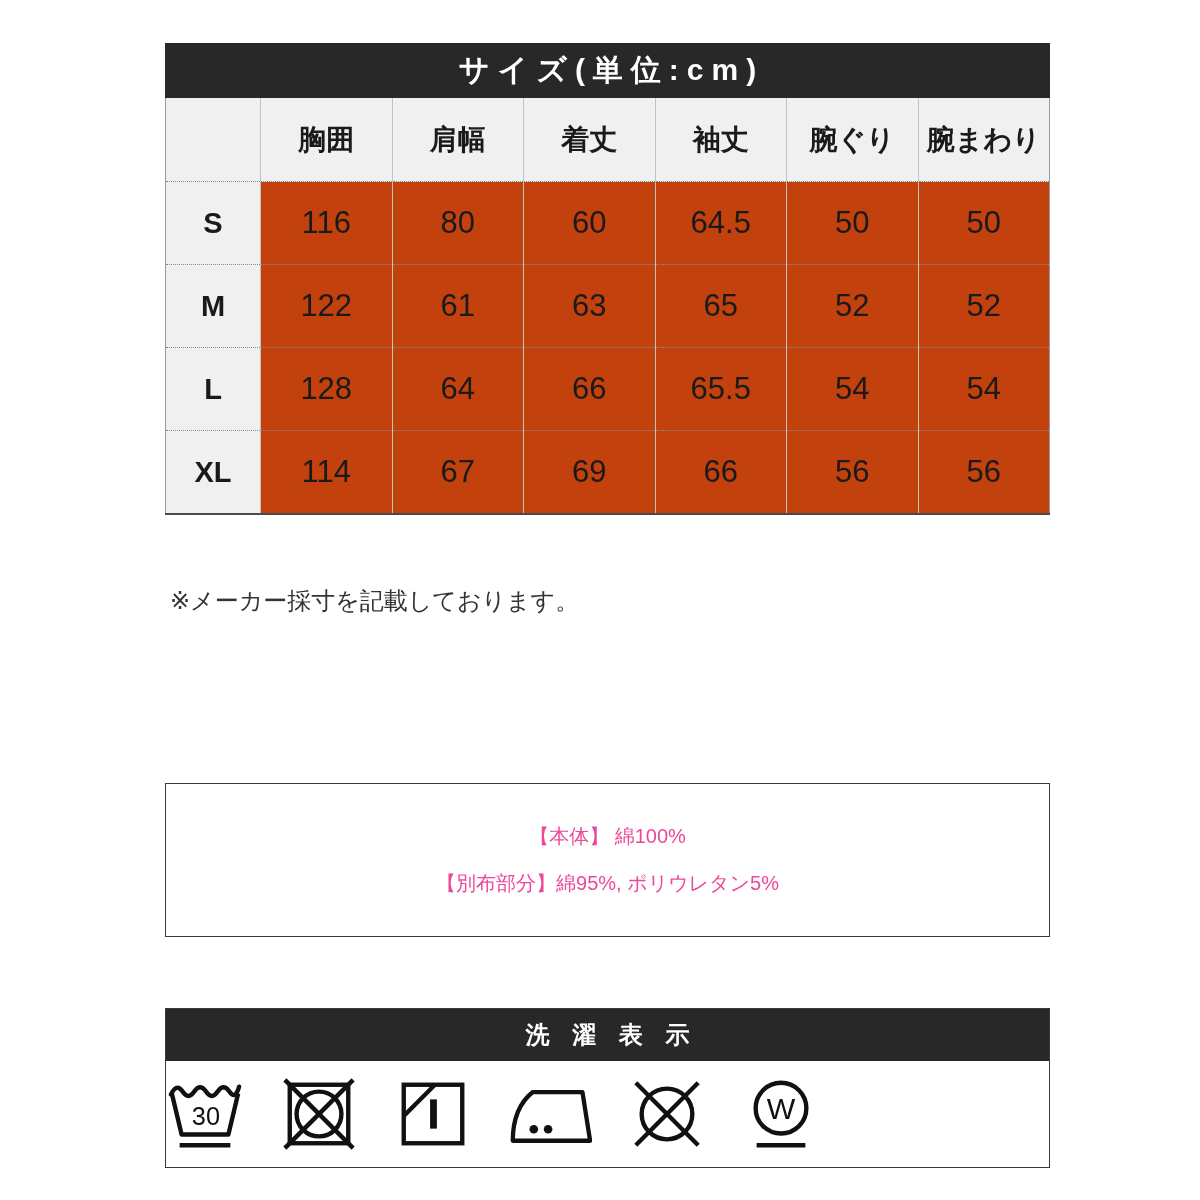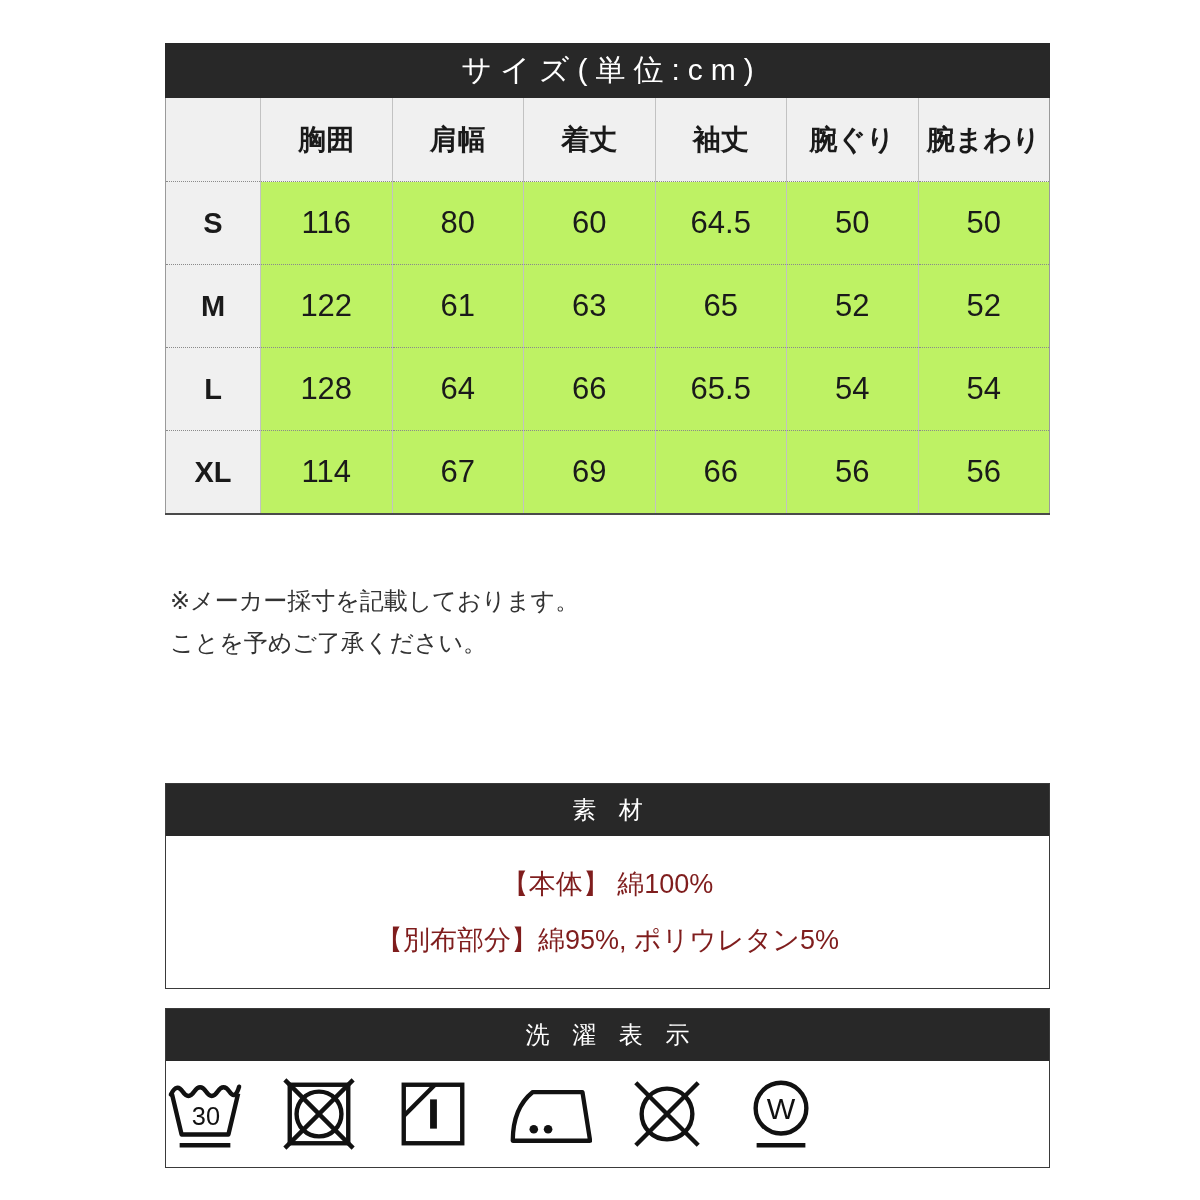--- a/index.html
+++ b/index.html
@@ -5,21 +5,21 @@
   html,body{margin:0;padding:0;}
   body{
     width:1200px;height:1200px;position:relative;background:#ffffff;
     font-family:"Liberation Sans","DejaVu Sans",sans-serif;
     color:#1a1a1a;
   }
   .abs{position:absolute;}
 
   
   .bar{
-    background:#282828;color:#ffffff;font-weight:normal;
+    background:#282828;color:#ffffff;font-weight:bold;
     display:flex;align-items:center;justify-content:center;
     letter-spacing:8px;text-indent:8px;
   }
   .title-bar{height:55px;font-size:30px;}
   .small-bar{height:52px;font-size:24px;}
 
   
   .size-section{left:165px;top:43px;width:885px;}
   table.size-table{
     width:885px;border-collapse:collapse;table-layout:fixed;
@@ -33,33 +33,33 @@
   table.size-table thead th{
     height:83px;background:#f0f0f0;font-size:28px;font-weight:bold;
     border-left:1px solid #c2c2c2;
   }
   table.size-table thead th:first-child{border-left:none;}
   table.size-table tbody tr{border-top:1px dotted #8a8a8a;}
   table.size-table tbody th{
     height:82px;background:#f0f0f0;font-weight:bold;font-size:29px;
   }
   table.size-table tbody td{
-    background:#bef264;font-size:31px;border-left:1px solid #c2c2c2;
+    background:#c2410c;font-size:31px;border-left:1px solid #c2c2c2;
   }
 
   
   .notes{left:170px;top:580px;width:880px;font-size:24px;line-height:42px;color:#333333;}
 
   
   .boxed{border:1px solid #3a3a3a;background:#ffffff;}
   .material-box{left:165px;top:783px;width:885px;box-sizing:border-box;}
   .material-body{
     height:152px;display:flex;flex-direction:column;
     align-items:center;justify-content:center;gap:20px;
-    font-size:27px;color:#7f1d1d;
+    font-size:20px;color:#ec4899;
   }
   .care-box{left:165px;top:1008px;width:885px;box-sizing:border-box;}
   .care-body{
     height:106px;display:flex;align-items:center;gap:36px;
   }
   .care-body svg{display:block;}
   .care-icon{stroke:#111111;stroke-width:4.5;fill:none;}
   .care-fill{fill:#111111;stroke:none;}
   .care-text{
     fill:#111111;stroke:none;text-anchor:middle;
@@ -128,25 +128,23 @@
         <td>66</td>
         <td>56</td>
         <td>56</td>
       </tr>
     </tbody>
   </table>
 </div>
 
 <div class="abs notes">
   <div>※メーカー採寸を記載しております。</div>
-  <div>ことを予めご了承ください。</div>
 </div>
 
 <div class="abs boxed material-box">
-  <div class="bar small-bar">素 材</div>
   <div class="material-body">
     <div>【本体】 綿100%</div>
     <div>【別布部分】綿95%, ポリウレタン5%</div>
   </div>
 </div>
 
 <div class="abs boxed care-box">
   <div class="bar small-bar">洗 濯 表 示</div>
   <div class="care-body">
 

